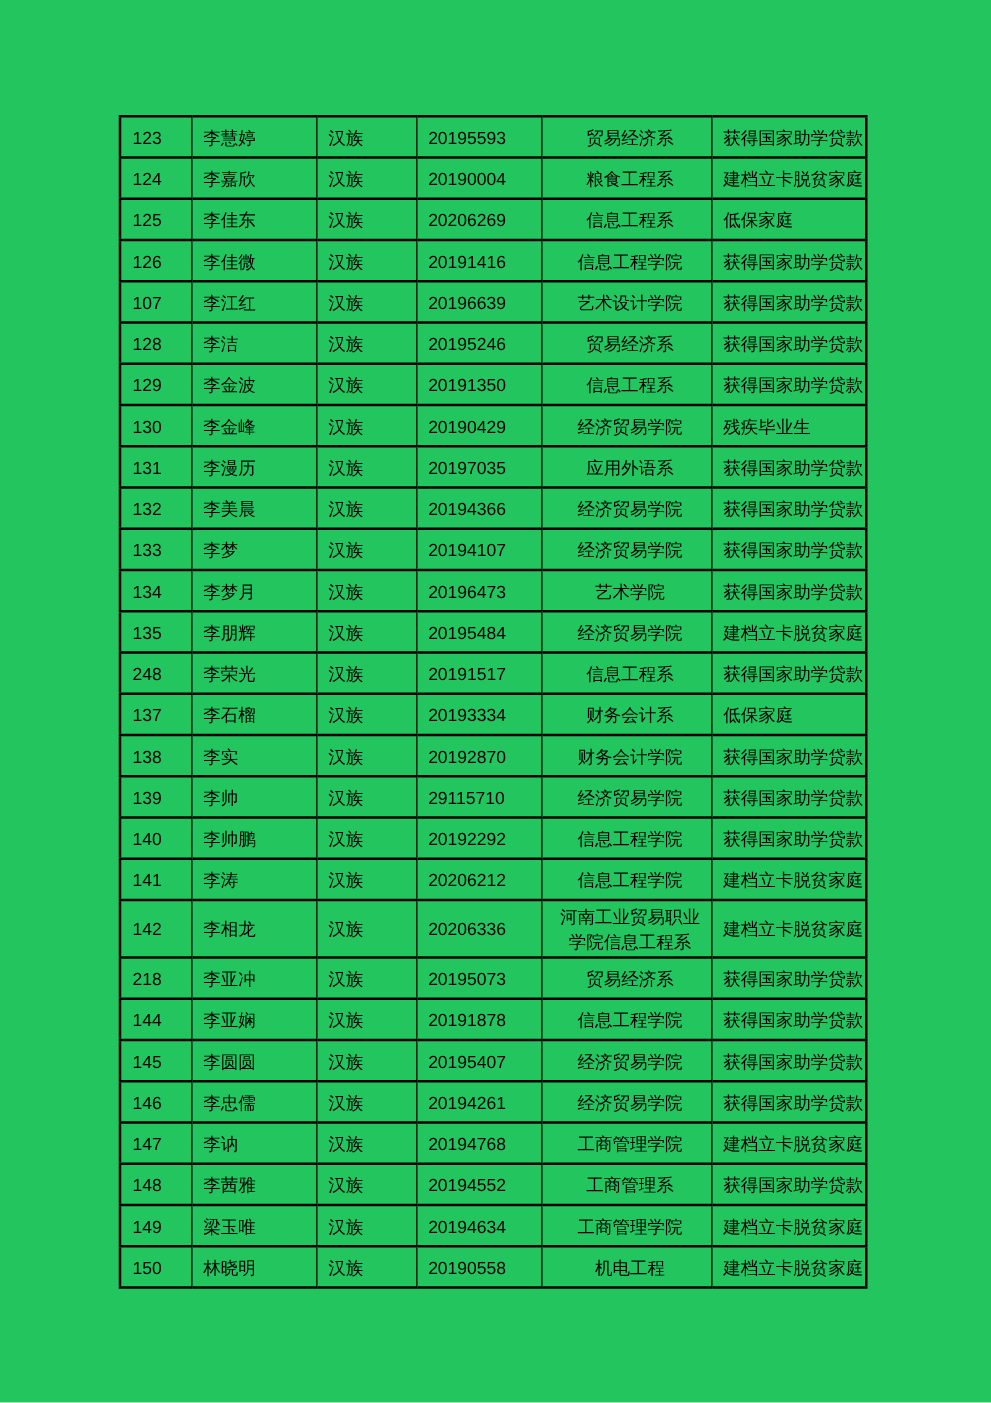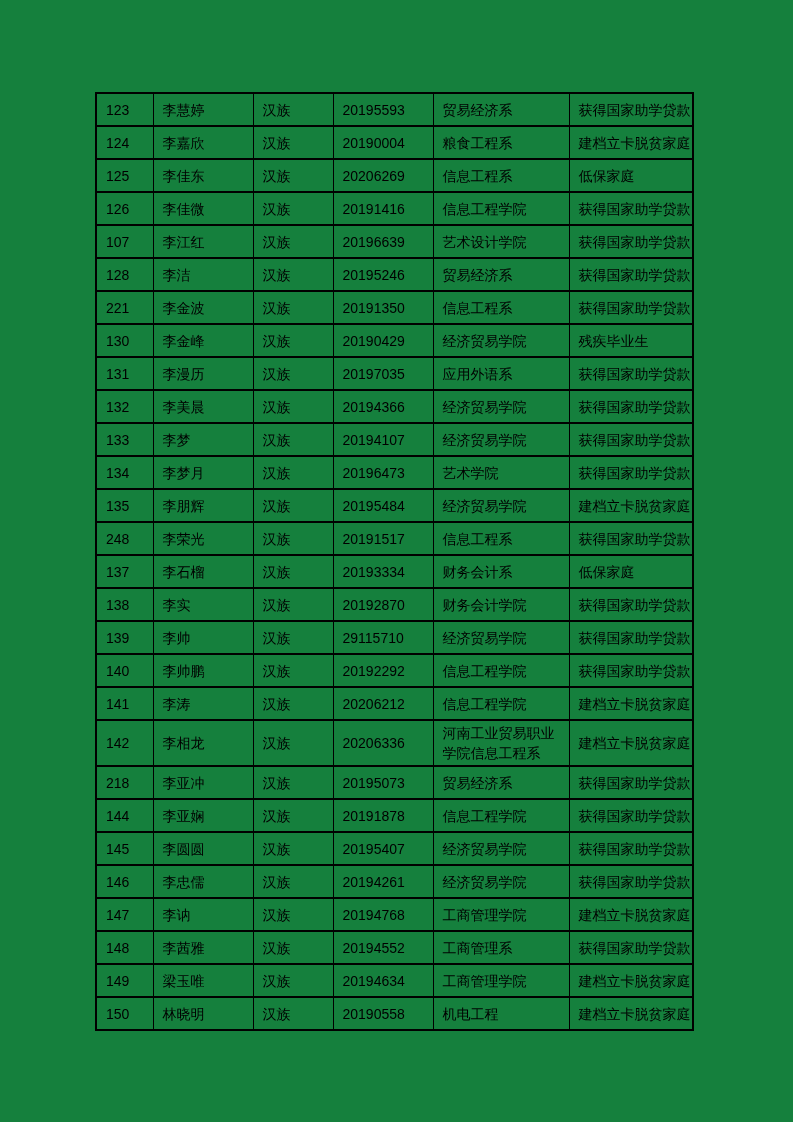--- a/index.html
+++ b/index.html
@@ -12,21 +12,21 @@
     height: 1122px;
     position: relative;
     font-family: "Liberation Sans", sans-serif;
     color: #000000;
   }
   .page {
     position: absolute;
     left: 0; top: 0;
     width: 793px;
     height: 1122px;
-    background: #15803d;
+    background: #22c55e;
     overflow: hidden;
   }
   table.roster {
     position: absolute;
     left: 95px;
     top: 92px;
     width: 597px;
     border-collapse: collapse;
     table-layout: fixed;
     border: 2px solid #000000;
@@ -44,20 +44,21 @@
     padding: 2px 3px 2px 9px;
     vertical-align: middle;
     text-align: left;
     color: #000000;
     white-space: nowrap;
     overflow: hidden;
   }
   table.roster td.cell-department {
     white-space: normal;
     word-break: break-all;
+    text-align: center;
   }
 </style>
 </head>
 <body>
 
 <div class="page">
   <table class="roster">
     <colgroup>
       <col style="width:57px">
       <col style="width:100px">
@@ -109,21 +110,21 @@
   </tr>
         <tr>
     <td class="cell-index">128</td>
     <td class="cell-name">李洁</td>
     <td class="cell-ethnicity">汉族</td>
     <td class="cell-student-id">20195246</td>
     <td class="cell-department">贸易经济系</td>
     <td class="cell-status">获得国家助学贷款</td>
   </tr>
         <tr>
-    <td class="cell-index">221</td>
+    <td class="cell-index">129</td>
     <td class="cell-name">李金波</td>
     <td class="cell-ethnicity">汉族</td>
     <td class="cell-student-id">20191350</td>
     <td class="cell-department">信息工程系</td>
     <td class="cell-status">获得国家助学贷款</td>
   </tr>
         <tr>
     <td class="cell-index">130</td>
     <td class="cell-name">李金峰</td>
     <td class="cell-ethnicity">汉族</td>

